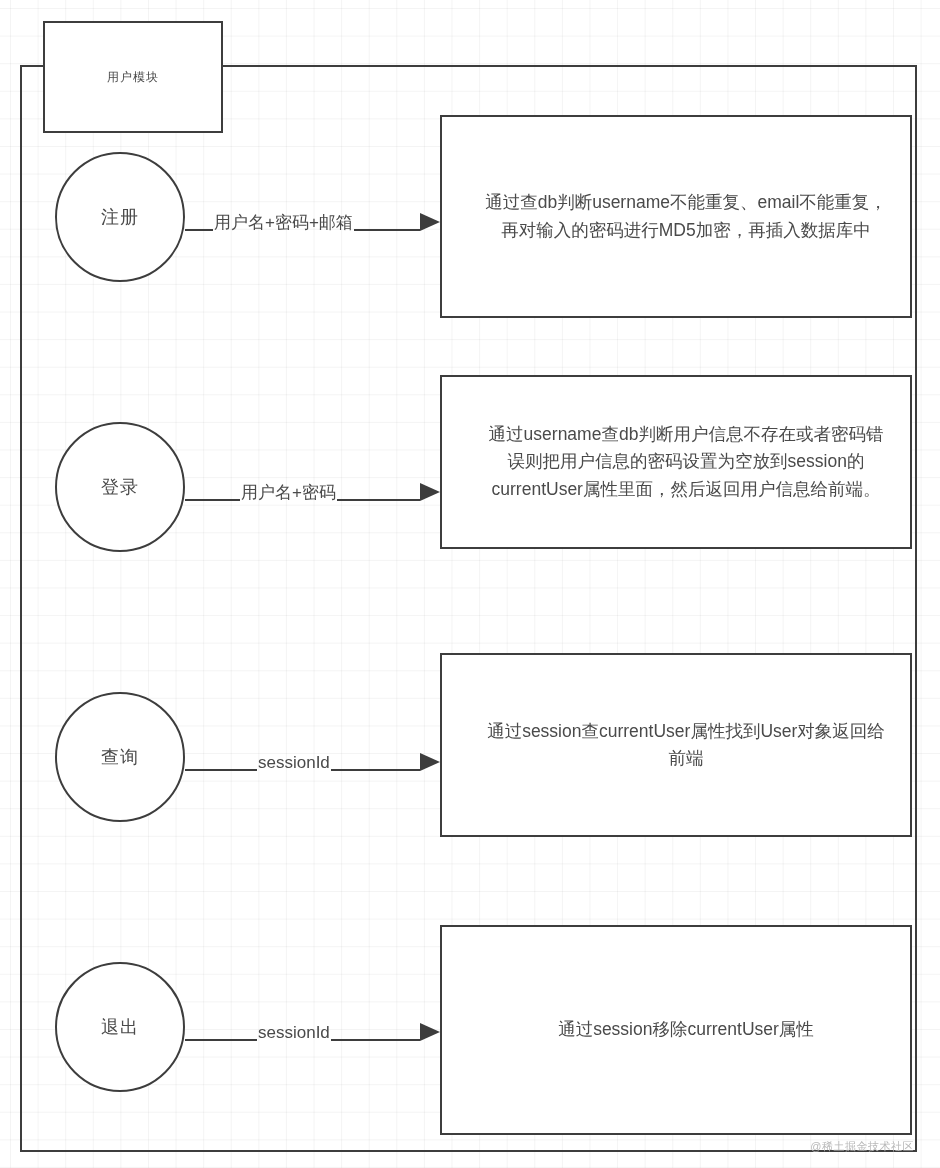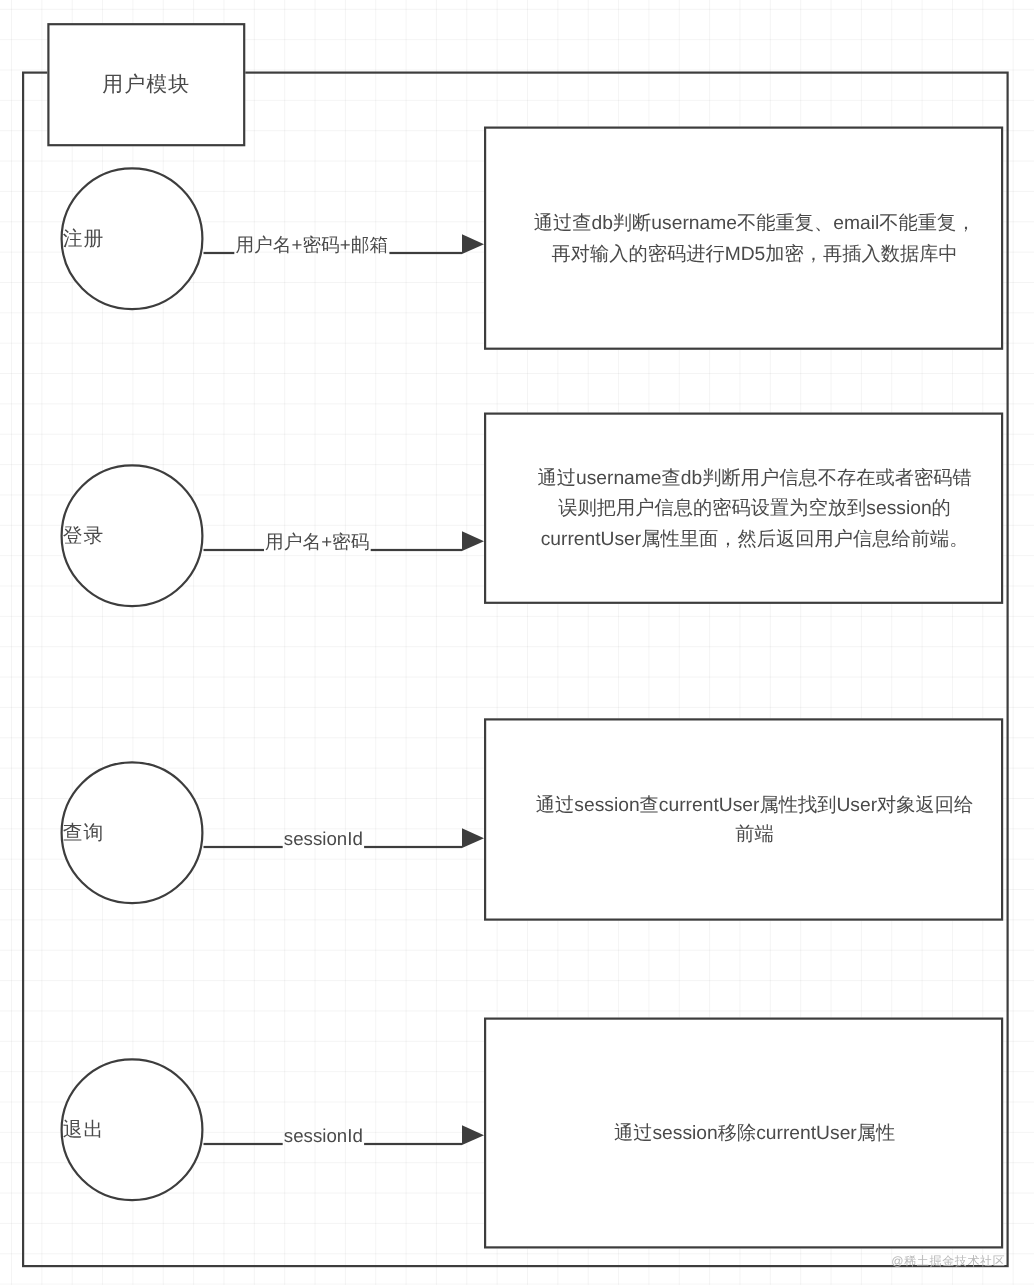--- a/index.html
+++ b/index.html
@@ -48,21 +48,21 @@
     height: 112px;
     border: 2.5px solid #3d3d3d;
     box-sizing: border-box;
     background: #ffffff;
     display: flex;
     align-items: center;
     justify-content: center;
     z-index: 5;
   }
   #title-box .title-text {
-    font-size: 19px;
+    font-size: 12px;
     color: #4a4a4a;
     letter-spacing: 1px;
   }
 
   
   .flow-row {
     position: absolute;
     left: 0;
     width: 940px;
   }
@@ -71,21 +71,21 @@
   .node-circle {
     position: absolute;
     width: 130px;
     height: 130px;
     border: 2.5px solid #3d3d3d;
     border-radius: 50%;
     box-sizing: border-box;
     background: #ffffff;
     display: flex;
     align-items: center;
-    justify-content: flex-start;
+    justify-content: center;
     z-index: 3;
   }
   .node-circle .node-label {
     font-size: 18px;
     color: #4a4a4a;
     letter-spacing: 1px;
   }
 
   
   .connector {

